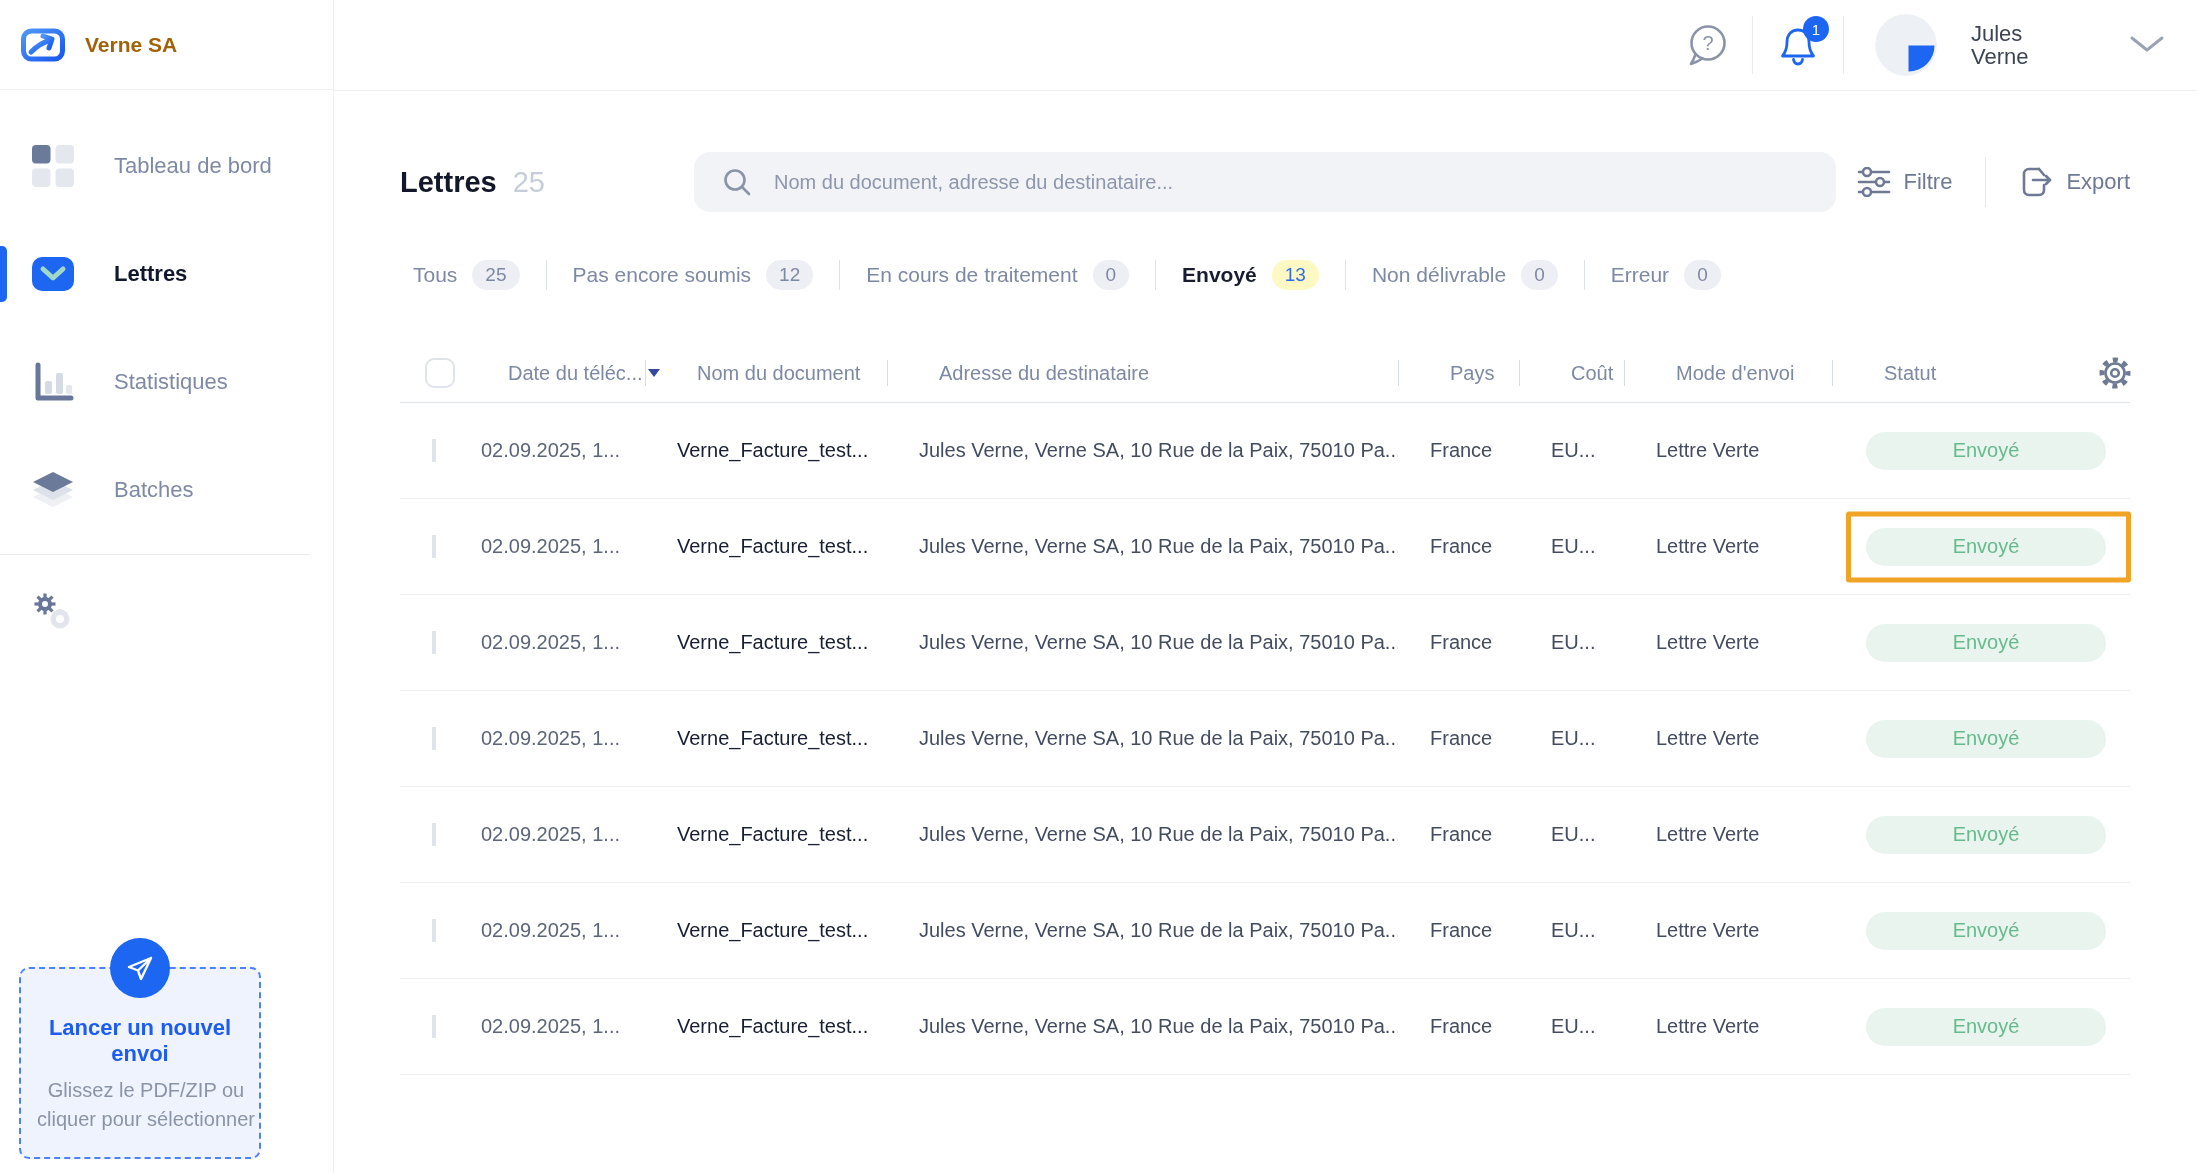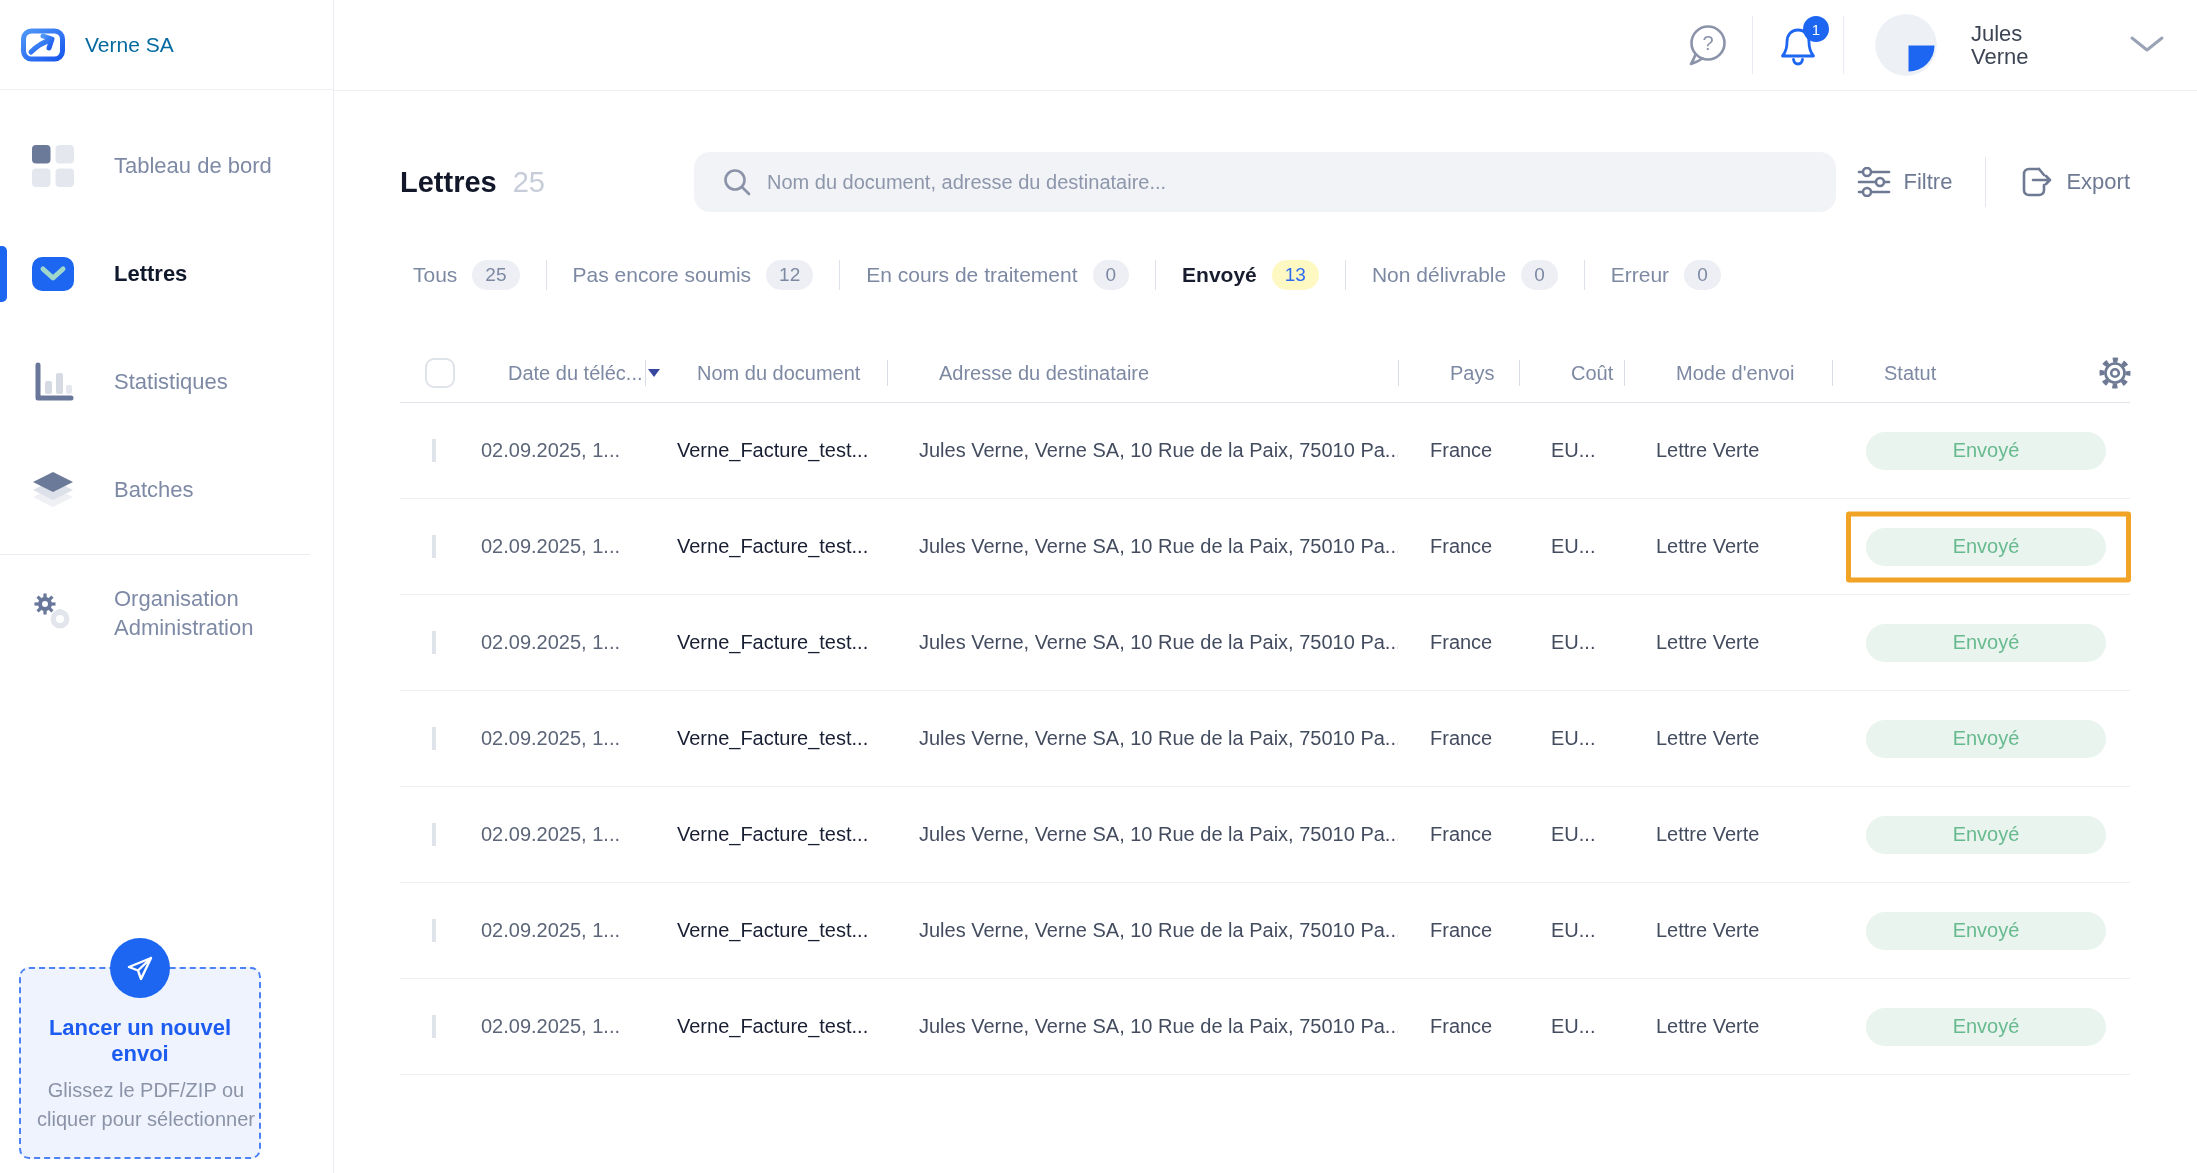--- a/index.html
+++ b/index.html
@@ -7,21 +7,21 @@
     --ink:#171c2e; --muted:#7d89a3; --cell:#434c5f;
   }
   *{box-sizing:border-box}
   html,body{margin:0;padding:0}
   body{width:2197px;height:1173px;font-family:"Liberation Sans",sans-serif;background:#fff;color:var(--ink);overflow:hidden}
   .page{display:grid;grid-template-columns:334px 1863px;grid-template-rows:91px 1082px;width:2197px;height:1173px}
 
   
   .sidebar{grid-row:1/3;grid-column:1;border-right:1px solid #e9ecf2;position:relative;background:#fff}
   .logo-row{height:90px;border-bottom:1px solid #edeff3;display:flex;align-items:center;padding-left:20px;gap:19px}
-  .brand-name{font-size:21px;font-weight:400;color:#0369a1}
+  .brand-name{font-size:21px;font-weight:700;color:#a16207}
   .nav{padding-top:22px}
   .nav-item{position:relative;height:108px;display:flex;align-items:center;padding-left:31px;gap:39px;cursor:pointer}
   .nav-icon{width:44px;flex:0 0 44px;display:flex;align-items:center;justify-content:center}
   .nav-label{font-size:22px;color:#7e8aa5;line-height:1.32}
   .nav-item.active .nav-label{color:#10182b;font-weight:700}
   .active-bar{display:none;position:absolute;left:0;top:50%;transform:translateY(-50%);width:7px;height:56px;background:var(--accent);border-radius:0 5px 5px 0}
   .nav-item.active .active-bar{display:block}
   .nav-divider{height:1px;background:#e9ecf2;width:310px;margin:10px 0 4px}
   .nav-item.two-line .nav-label{width:180px}
   .upload-box{position:absolute;left:19px;top:967px;width:242px;height:192px;border:2px dashed #4d82f7;border-radius:10px;background:#eef3fd;text-align:center;cursor:pointer}
@@ -40,21 +40,21 @@
   .user-name{margin-left:34px;width:80px;font-size:22px;line-height:23px;color:#3d4555;cursor:pointer}
   .user-chevron{margin-left:78px;cursor:pointer;display:flex}
 
   
   .main{grid-column:2;grid-row:2;padding:0 67px 0 66px}
   .toolbar{margin-top:61px;height:60px;display:flex;align-items:center}
   .title-wrap{width:294px;display:flex;align-items:baseline;gap:16px}
   .page-title{font-size:29px;font-weight:700;color:#121829}
   .page-count{font-size:29px;color:#c6cdd9}
   .search-box{width:1142px;height:60px;background:#f1f3f7;border-radius:16px;display:flex;align-items:center;padding:0 24px 0 27px}
-  .search-box input{border:0;background:transparent;outline:none;flex:1;margin-left:12px;font-size:20px;font-family:inherit;color:#2a3142}
+  .search-box input{border:0;background:transparent;outline:none;flex:1;margin-left:19px;font-size:20px;font-family:inherit;color:#2a3142}
   .search-box input::placeholder{color:#8d96ab}
   .toolbar-actions{margin-left:auto;display:flex;align-items:center}
   .tool-btn{display:flex;align-items:center;gap:13px;cursor:pointer;font-size:22px;color:#6e7a94}
   .actions-divider{width:1px;height:50px;background:#e4e7ed;margin:0 33px}
 
   .tabs{margin-top:46px;height:34px;display:flex;align-items:center;padding-left:13px}
   .tab{display:flex;align-items:center;gap:15px;cursor:pointer}
   .tab-label{font-size:21px;font-weight:400;color:var(--muted)}
   .tab-badge{height:30px;min-width:30px;padding:0 13px;border-radius:15px;background:#edeff4;color:var(--muted);font-size:19px;display:flex;align-items:center;justify-content:center}
   .tab.active .tab-label{color:var(--ink);font-weight:700}
@@ -172,21 +172,20 @@
               <rect x="3.5" y="11.4" width="5" height="3.2"></rect>
               <rect x="19.5" y="11.4" width="5" height="3.2"></rect>
               <rect x="12.4" y="2.5" width="3.2" height="5" transform="rotate(45 14 13)"></rect>
               <rect x="12.4" y="18.5" width="3.2" height="5" transform="rotate(45 14 13)"></rect>
               <rect x="12.4" y="2.5" width="3.2" height="5" transform="rotate(-45 14 13)"></rect>
               <rect x="12.4" y="18.5" width="3.2" height="5" transform="rotate(-45 14 13)"></rect>
             </g>
             <circle cx="14" cy="13" r="3" fill="#fff"></circle>
           </svg>
         </span>
-        <span class="nav-label">Organisation Administration</span>
       </div>
     </nav>
 
     <div class="upload-box">
       <div class="upload-plane">
         <svg width="30" height="30" viewBox="0 0 30 30">
           <path d="M26 5 L4 14 L13 17.5 M26 5 L16 26 L13 17.5 M26 5 L13 17.5" fill="none" stroke="#fff" stroke-width="2.4" stroke-linecap="round" stroke-linejoin="round"></path>
         </svg>
       </div>
       <div class="upload-title">Lancer un nouvel envoi</div>

